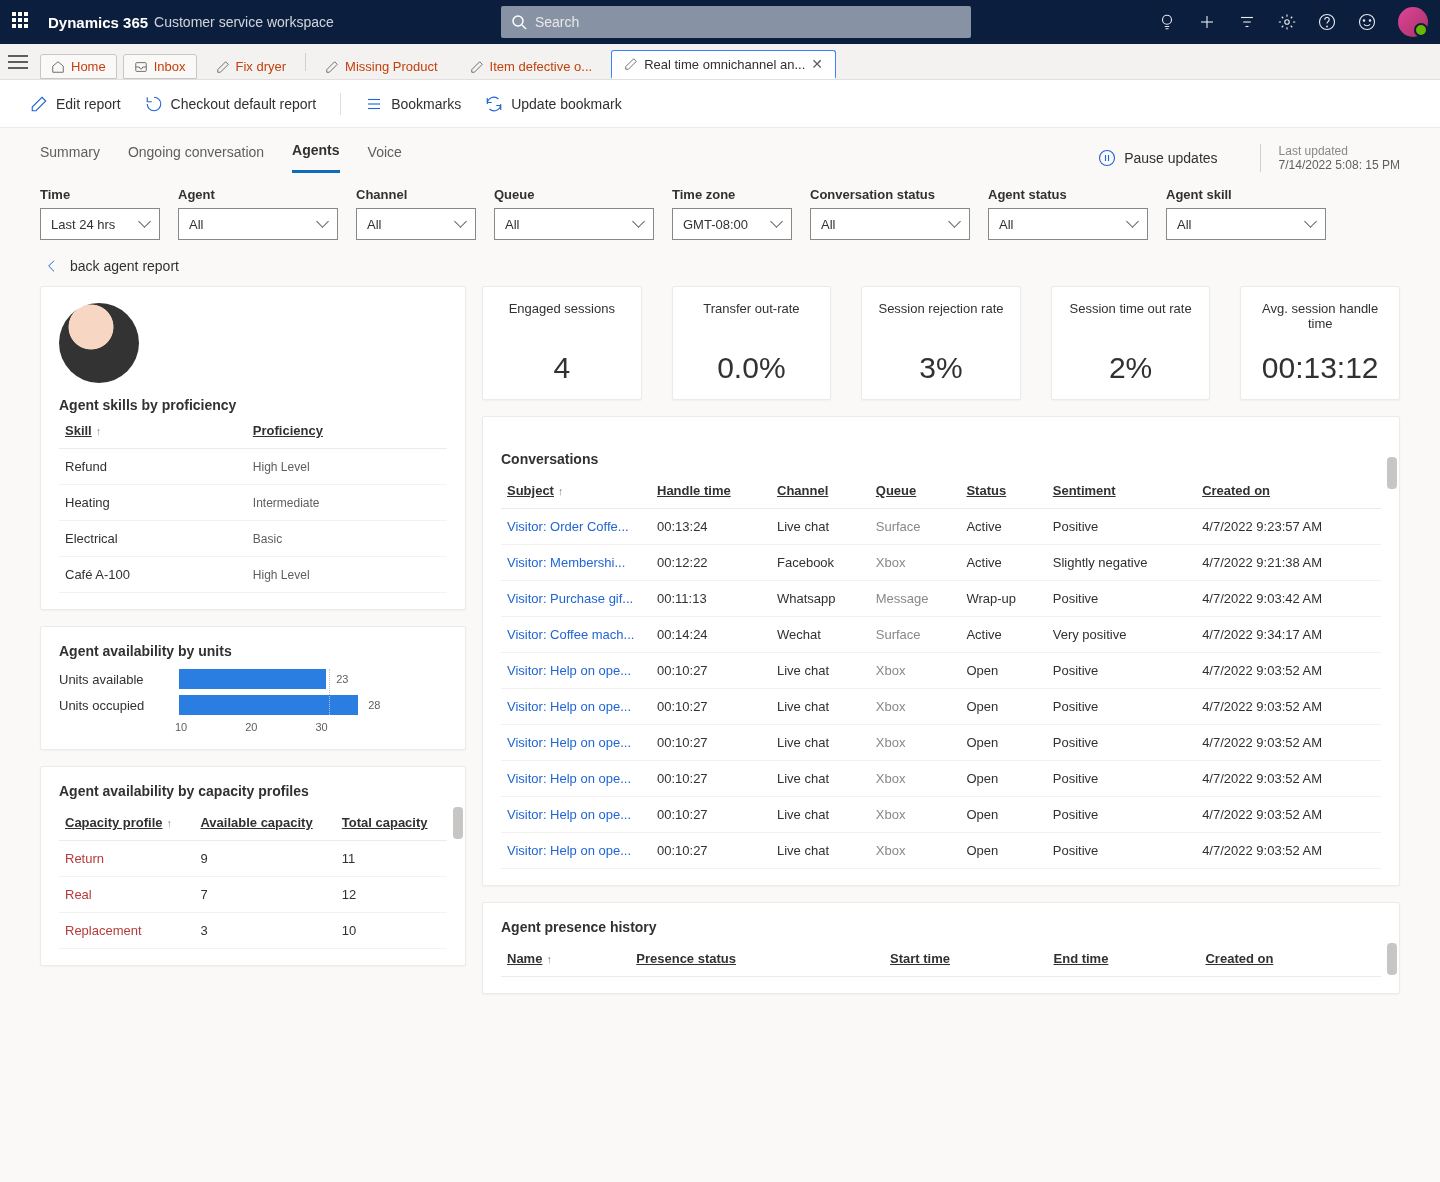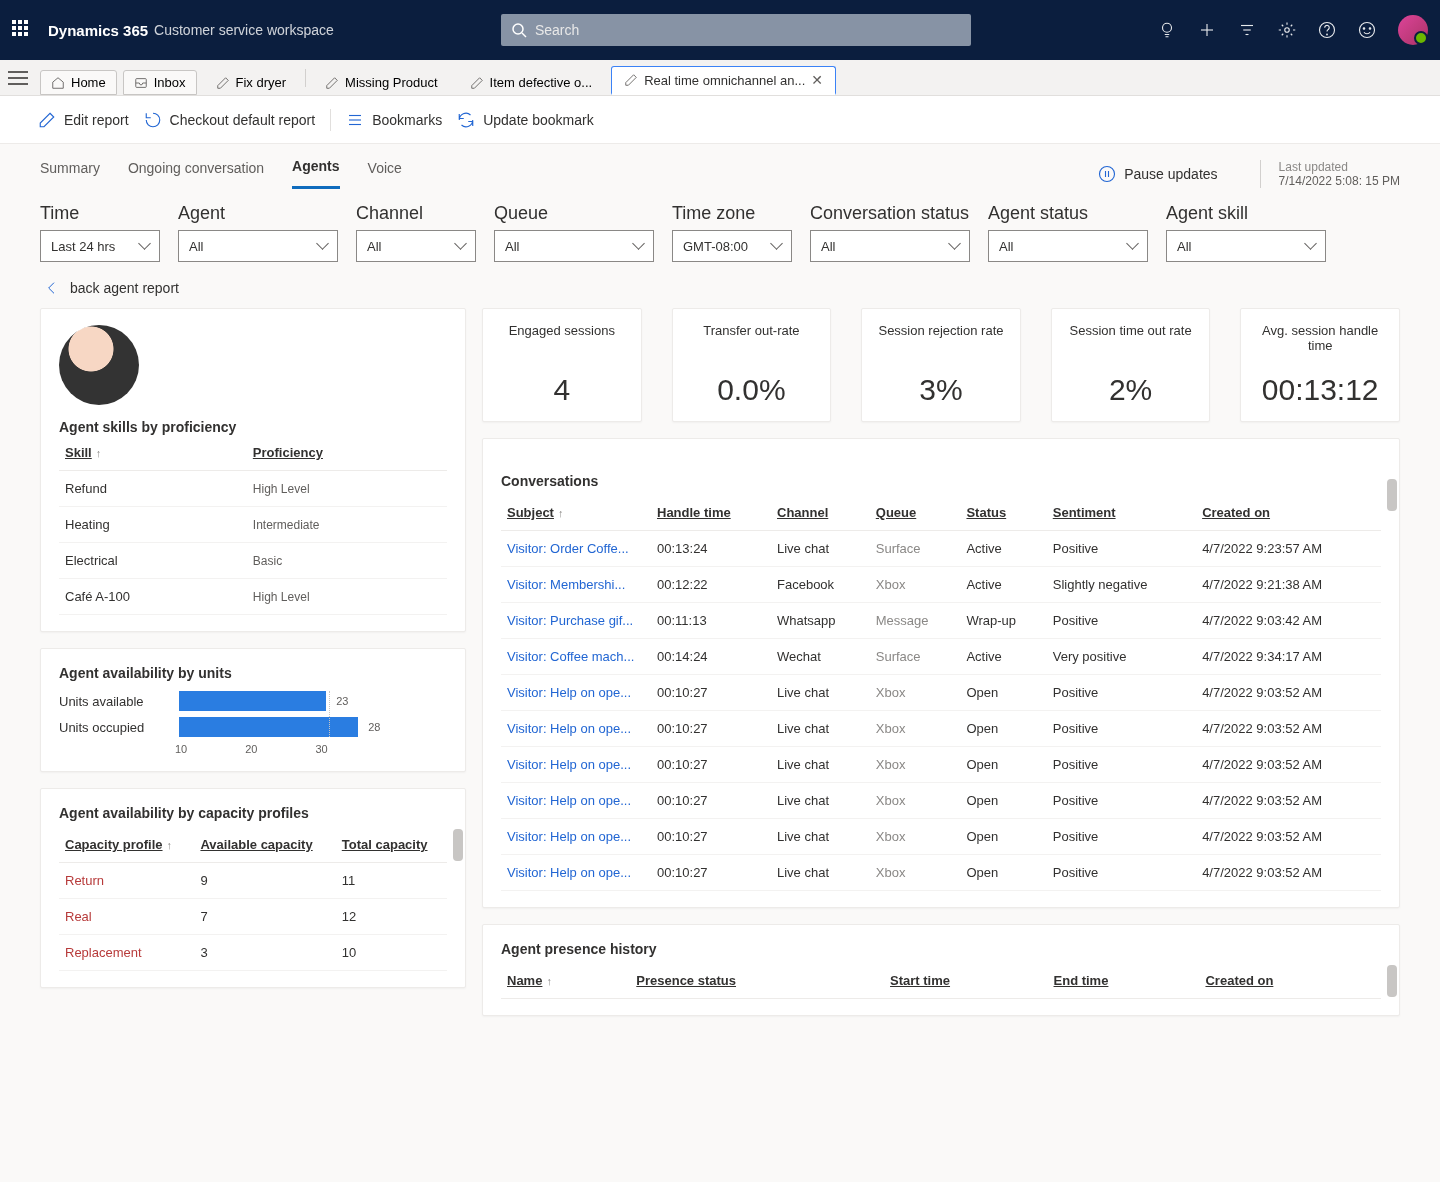--- a/index.html
+++ b/index.html
@@ -1,56 +1,56 @@
 <!DOCTYPE html>
 <html><head>
 <meta charset="utf-8">
 <style>
 * { box-sizing: border-box; margin: 0; padding: 0; }
 body { font-family: "Segoe UI", Arial, sans-serif; font-size: 13px; color: #323130; background: #faf9f8; width: 1440px; overflow-x: hidden; }
-.topbar { height: 60px; background: #0b1e3e; color: #fff; display: flex; align-items: center; padding: 0 12px; }
+.topbar { height: 44px; background: #0b1e3e; color: #fff; display: flex; align-items: center; padding: 0 12px; }
 .waffle { width: 20px; height: 20px; margin-right: 16px; display: grid; grid-template-columns: repeat(3,4px); grid-template-rows: repeat(3,4px); gap: 2px; }
 .waffle div { background: #fff; }
 .brand { font-weight: 600; font-size: 15px; margin-right: 6px; }
 .brandsub { opacity: .8; font-size: 14px; }
 .searchwrap { flex: 1; display:flex; justify-content:center; }
 .search { width: 470px; height: 32px; background: #8793a5; border: none; border-radius: 2px; display: flex; align-items: center; padding: 0 10px; color:#fff; }
 .search input { flex:1; background: transparent; border: none; outline: none; color: #fff; font-size: 14px; }
 .search input::placeholder { color: #e8e8e8; }
 .topicons { display:flex; align-items:center; gap: 22px; margin-left: 20px; }
 .topicon { width: 18px; height: 18px; opacity: .9; }
 .avatar { width: 30px; height: 30px; border-radius: 50%; background: linear-gradient(135deg,#d49,#a36); position: relative; }
 .avatar::after { content:""; position:absolute; bottom:0; right:0; width:10px; height:10px; background:#6bb700; border-radius:50%; border:2px solid #0b1e3e; }
 
 .tabstrip { height: 36px; background: #f3f2f1; border-bottom: 1px solid #e1dfdd; display:flex; align-items:flex-end; padding-left: 8px; gap: 6px; }
 .hamburger { align-self:center; margin-right:6px; width:20px; height:14px; display:flex; flex-direction:column; justify-content:space-between;}
 .hamburger div{height:2px;background:#605e5c;}
-.tab { display:flex; align-items:center; gap:6px; padding: 5px 12px; font-size: 13px; color:#000000; border:1px solid transparent; border-bottom:none; border-radius: 3px 3px 0 0; cursor:pointer; }
+.tab { display:flex; align-items:center; gap:6px; padding: 5px 12px; font-size: 13px; color:#c2410c; border:1px solid transparent; border-bottom:none; border-radius: 3px 3px 0 0; cursor:pointer; }
 .tab.home, .tab.inbox { border:1px solid #c8c6c4; background:#faf9f8; padding:4px 10px; }
 .tab.active { background:#fff; border:1px solid #3b82f6; border-bottom:2px solid #fff; color:#323130; }
 .tab .close { font-size:14px; color:#605e5c; }
 .tab svg { width:14px; height:14px; }
 
-.cmdbar { height: 48px; background:#fff; border-bottom:1px solid #edebe9; display:flex; align-items:center; padding: 0 38px; gap: 15px; }
+.cmdbar { height: 48px; background:#fff; border-bottom:1px solid #edebe9; display:flex; align-items:center; padding: 0 30px; gap: 24px; }
 .cmd { display:flex; align-items:center; gap:8px; font-size:14px; color:#323130; cursor:pointer; }
 .cmd svg { width:18px; height:18px; stroke:#2266d3; fill:none; stroke-width:1.5; }
 .cmdsep { width:1px; height:22px; background:#e1dfdd; }
 
 .subnav { display:flex; align-items:center; padding: 14px 40px 0 40px; gap: 28px; }
 .subnav .navtab { font-size:14px; color:#605e5c; padding-bottom:12px; cursor:pointer; }
 .subnav .navtab.active { color:#323130; font-weight:600; border-bottom: 3px solid #0f6cbd; }
 .subnav .spacer { flex:1; }
 .pause { display:flex; align-items:center; gap:8px; font-size:14px; }
 .pause svg { width:18px; height:18px; }
 .lastup { border-left:1px solid #d2d0ce; padding-left:18px; margin-left:14px; font-size:12px; color:#605e5c; }
 .lastup .lbl { color:#8a8886; }
 
 .filters { display:flex; gap: 18px; padding: 14px 40px; flex-wrap:wrap; }
 .filter { display:flex; flex-direction:column; gap:6px; }
-.filter label { font-size:18px; font-weight:400; }
+.filter label { font-size:13px; font-weight:700; }
 .select { height:32px; border:1px solid #8a8886; background:#fff; display:flex; align-items:center; justify-content:space-between; padding:0 10px; cursor:pointer; font-size:13px; min-width:120px; }
 .w-time{width:112px}.w-agent{width:160px}.w-channel{width:112px}.w-queue{width:160px}.w-tz{width:112px}.w-cs{width:160px}.w-as{width:160px}.w-skill{width:160px}
 
 .backlink { display:flex; align-items:center; gap:10px; padding: 4px 44px 8px; color:#323130; font-size:14px; cursor:pointer; }
 .backlink svg{width:16px;height:16px;stroke:#2266d3;stroke-width:1.5;fill:none;}
 
 .grid { display:flex; gap:16px; padding: 4px 40px; }
 .leftcol { width: 426px; display:flex; flex-direction:column; gap:16px; }
 .rightcol { flex:1; display:flex; flex-direction:column; gap:16px; }
 .card { background:#fff; border:1px solid #edebe9; border-radius:2px; padding: 16px 18px; box-shadow: 0 1px 2px rgba(0,0,0,.04); }

